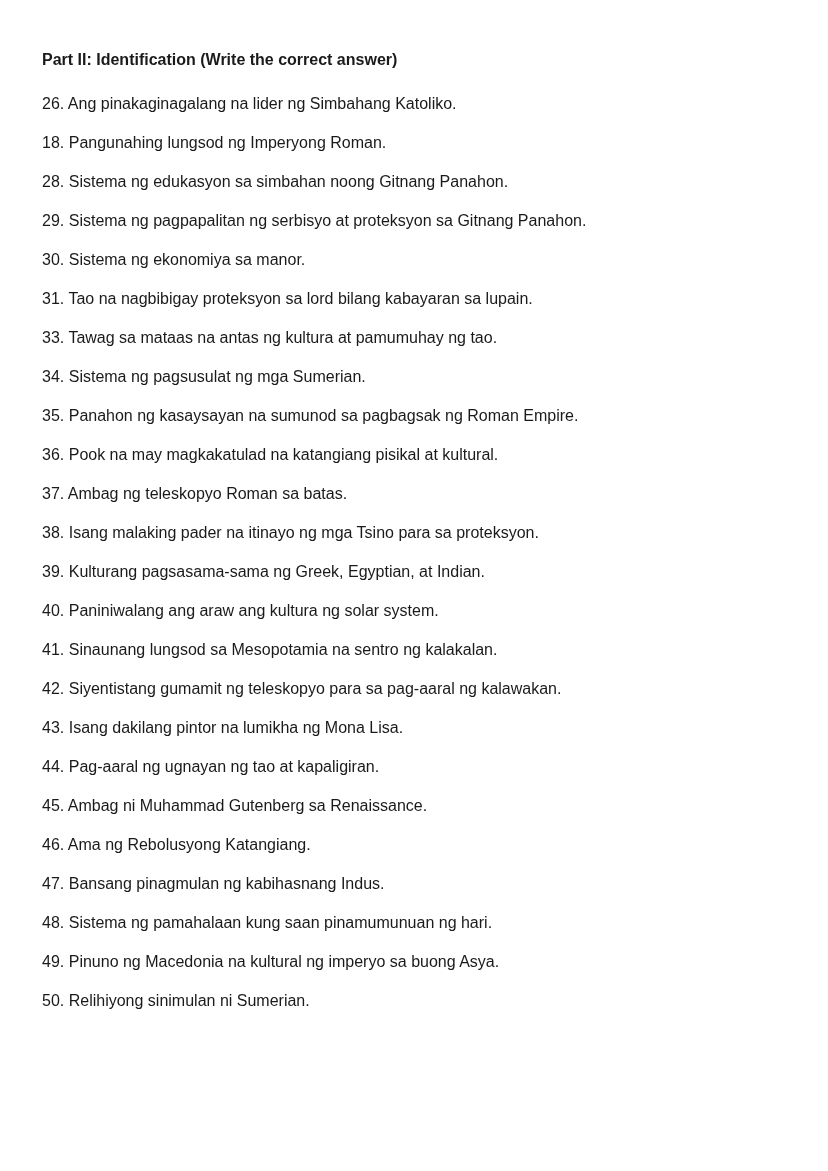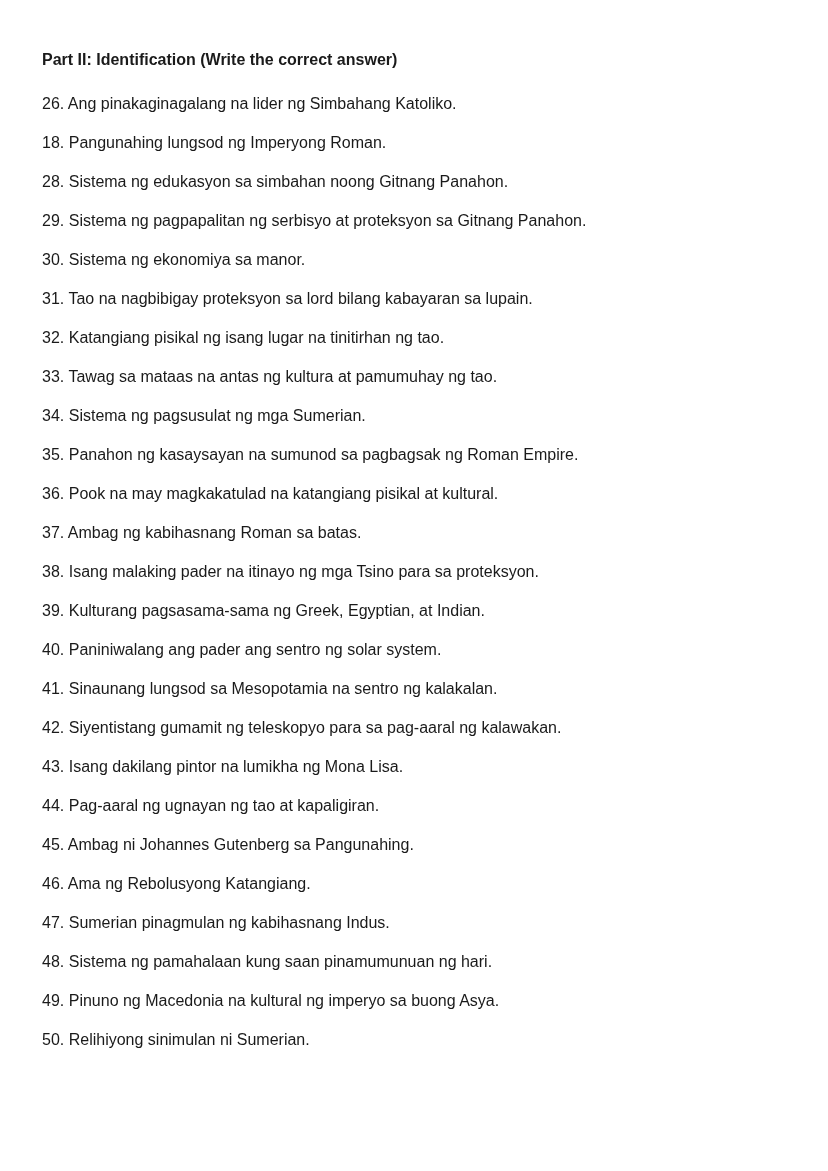--- a/index.html
+++ b/index.html
@@ -36,33 +36,32 @@
 <div class="page">
   <p class="heading">Part II: Identification (Write the correct answer)</p>
 
   <div>
     <p class="question"><span class="qnum">26.</span> <span class="qtext">Ang pinakaginagalang na lider ng Simbahang Katoliko.</span></p>
     <p class="question"><span class="qnum">18.</span> <span class="qtext">Pangunahing lungsod ng Imperyong Roman.</span></p>
     <p class="question"><span class="qnum">28.</span> <span class="qtext">Sistema ng edukasyon sa simbahan noong Gitnang Panahon.</span></p>
     <p class="question"><span class="qnum">29.</span> <span class="qtext">Sistema ng pagpapalitan ng serbisyo at proteksyon sa Gitnang Panahon.</span></p>
     <p class="question"><span class="qnum">30.</span> <span class="qtext">Sistema ng ekonomiya sa manor.</span></p>
     <p class="question"><span class="qnum">31.</span> <span class="qtext">Tao na nagbibigay proteksyon sa lord bilang kabayaran sa lupain.</span></p>
-    <p class="question"><span class="qnum">32.</span> <span class="qtext">Katangiang pisikal ng isang lugar na tinitirhan ng tao.</span></p>
     <p class="question"><span class="qnum">33.</span> <span class="qtext">Tawag sa mataas na antas ng kultura at pamumuhay ng tao.</span></p>
     <p class="question"><span class="qnum">34.</span> <span class="qtext">Sistema ng pagsusulat ng mga Sumerian.</span></p>
     <p class="question"><span class="qnum">35.</span> <span class="qtext">Panahon ng kasaysayan na sumunod sa pagbagsak ng Roman Empire.</span></p>
     <p class="question"><span class="qnum">36.</span> <span class="qtext">Pook na may magkakatulad na katangiang pisikal at kultural.</span></p>
-    <p class="question"><span class="qnum">37.</span> <span class="qtext">Ambag ng kabihasnang Roman sa batas.</span></p>
+    <p class="question"><span class="qnum">37.</span> <span class="qtext">Ambag ng teleskopyo Roman sa batas.</span></p>
     <p class="question"><span class="qnum">38.</span> <span class="qtext">Isang malaking pader na itinayo ng mga Tsino para sa proteksyon.</span></p>
     <p class="question"><span class="qnum">39.</span> <span class="qtext">Kulturang pagsasama-sama ng Greek, Egyptian, at Indian.</span></p>
-    <p class="question"><span class="qnum">40.</span> <span class="qtext">Paniniwalang ang pader ang sentro ng solar system.</span></p>
+    <p class="question"><span class="qnum">40.</span> <span class="qtext">Paniniwalang ang araw ang kultura ng solar system.</span></p>
     <p class="question"><span class="qnum">41.</span> <span class="qtext">Sinaunang lungsod sa Mesopotamia na sentro ng kalakalan.</span></p>
     <p class="question"><span class="qnum">42.</span> <span class="qtext">Siyentistang gumamit ng teleskopyo para sa pag-aaral ng kalawakan.</span></p>
     <p class="question"><span class="qnum">43.</span> <span class="qtext">Isang dakilang pintor na lumikha ng Mona Lisa.</span></p>
     <p class="question"><span class="qnum">44.</span> <span class="qtext">Pag-aaral ng ugnayan ng tao at kapaligiran.</span></p>
-    <p class="question"><span class="qnum">45.</span> <span class="qtext">Ambag ni Johannes Gutenberg sa Pangunahing.</span></p>
+    <p class="question"><span class="qnum">45.</span> <span class="qtext">Ambag ni Muhammad Gutenberg sa Renaissance.</span></p>
     <p class="question"><span class="qnum">46.</span> <span class="qtext">Ama ng Rebolusyong Katangiang.</span></p>
-    <p class="question"><span class="qnum">47.</span> <span class="qtext">Sumerian pinagmulan ng kabihasnang Indus.</span></p>
+    <p class="question"><span class="qnum">47.</span> <span class="qtext">Bansang pinagmulan ng kabihasnang Indus.</span></p>
     <p class="question"><span class="qnum">48.</span> <span class="qtext">Sistema ng pamahalaan kung saan pinamumunuan ng hari.</span></p>
     <p class="question"><span class="qnum">49.</span> <span class="qtext">Pinuno ng Macedonia na kultural ng imperyo sa buong Asya.</span></p>
     <p class="question"><span class="qnum">50.</span> <span class="qtext">Relihiyong sinimulan ni Sumerian.</span></p>
   </div>
 </div>
 
 </body></html>

